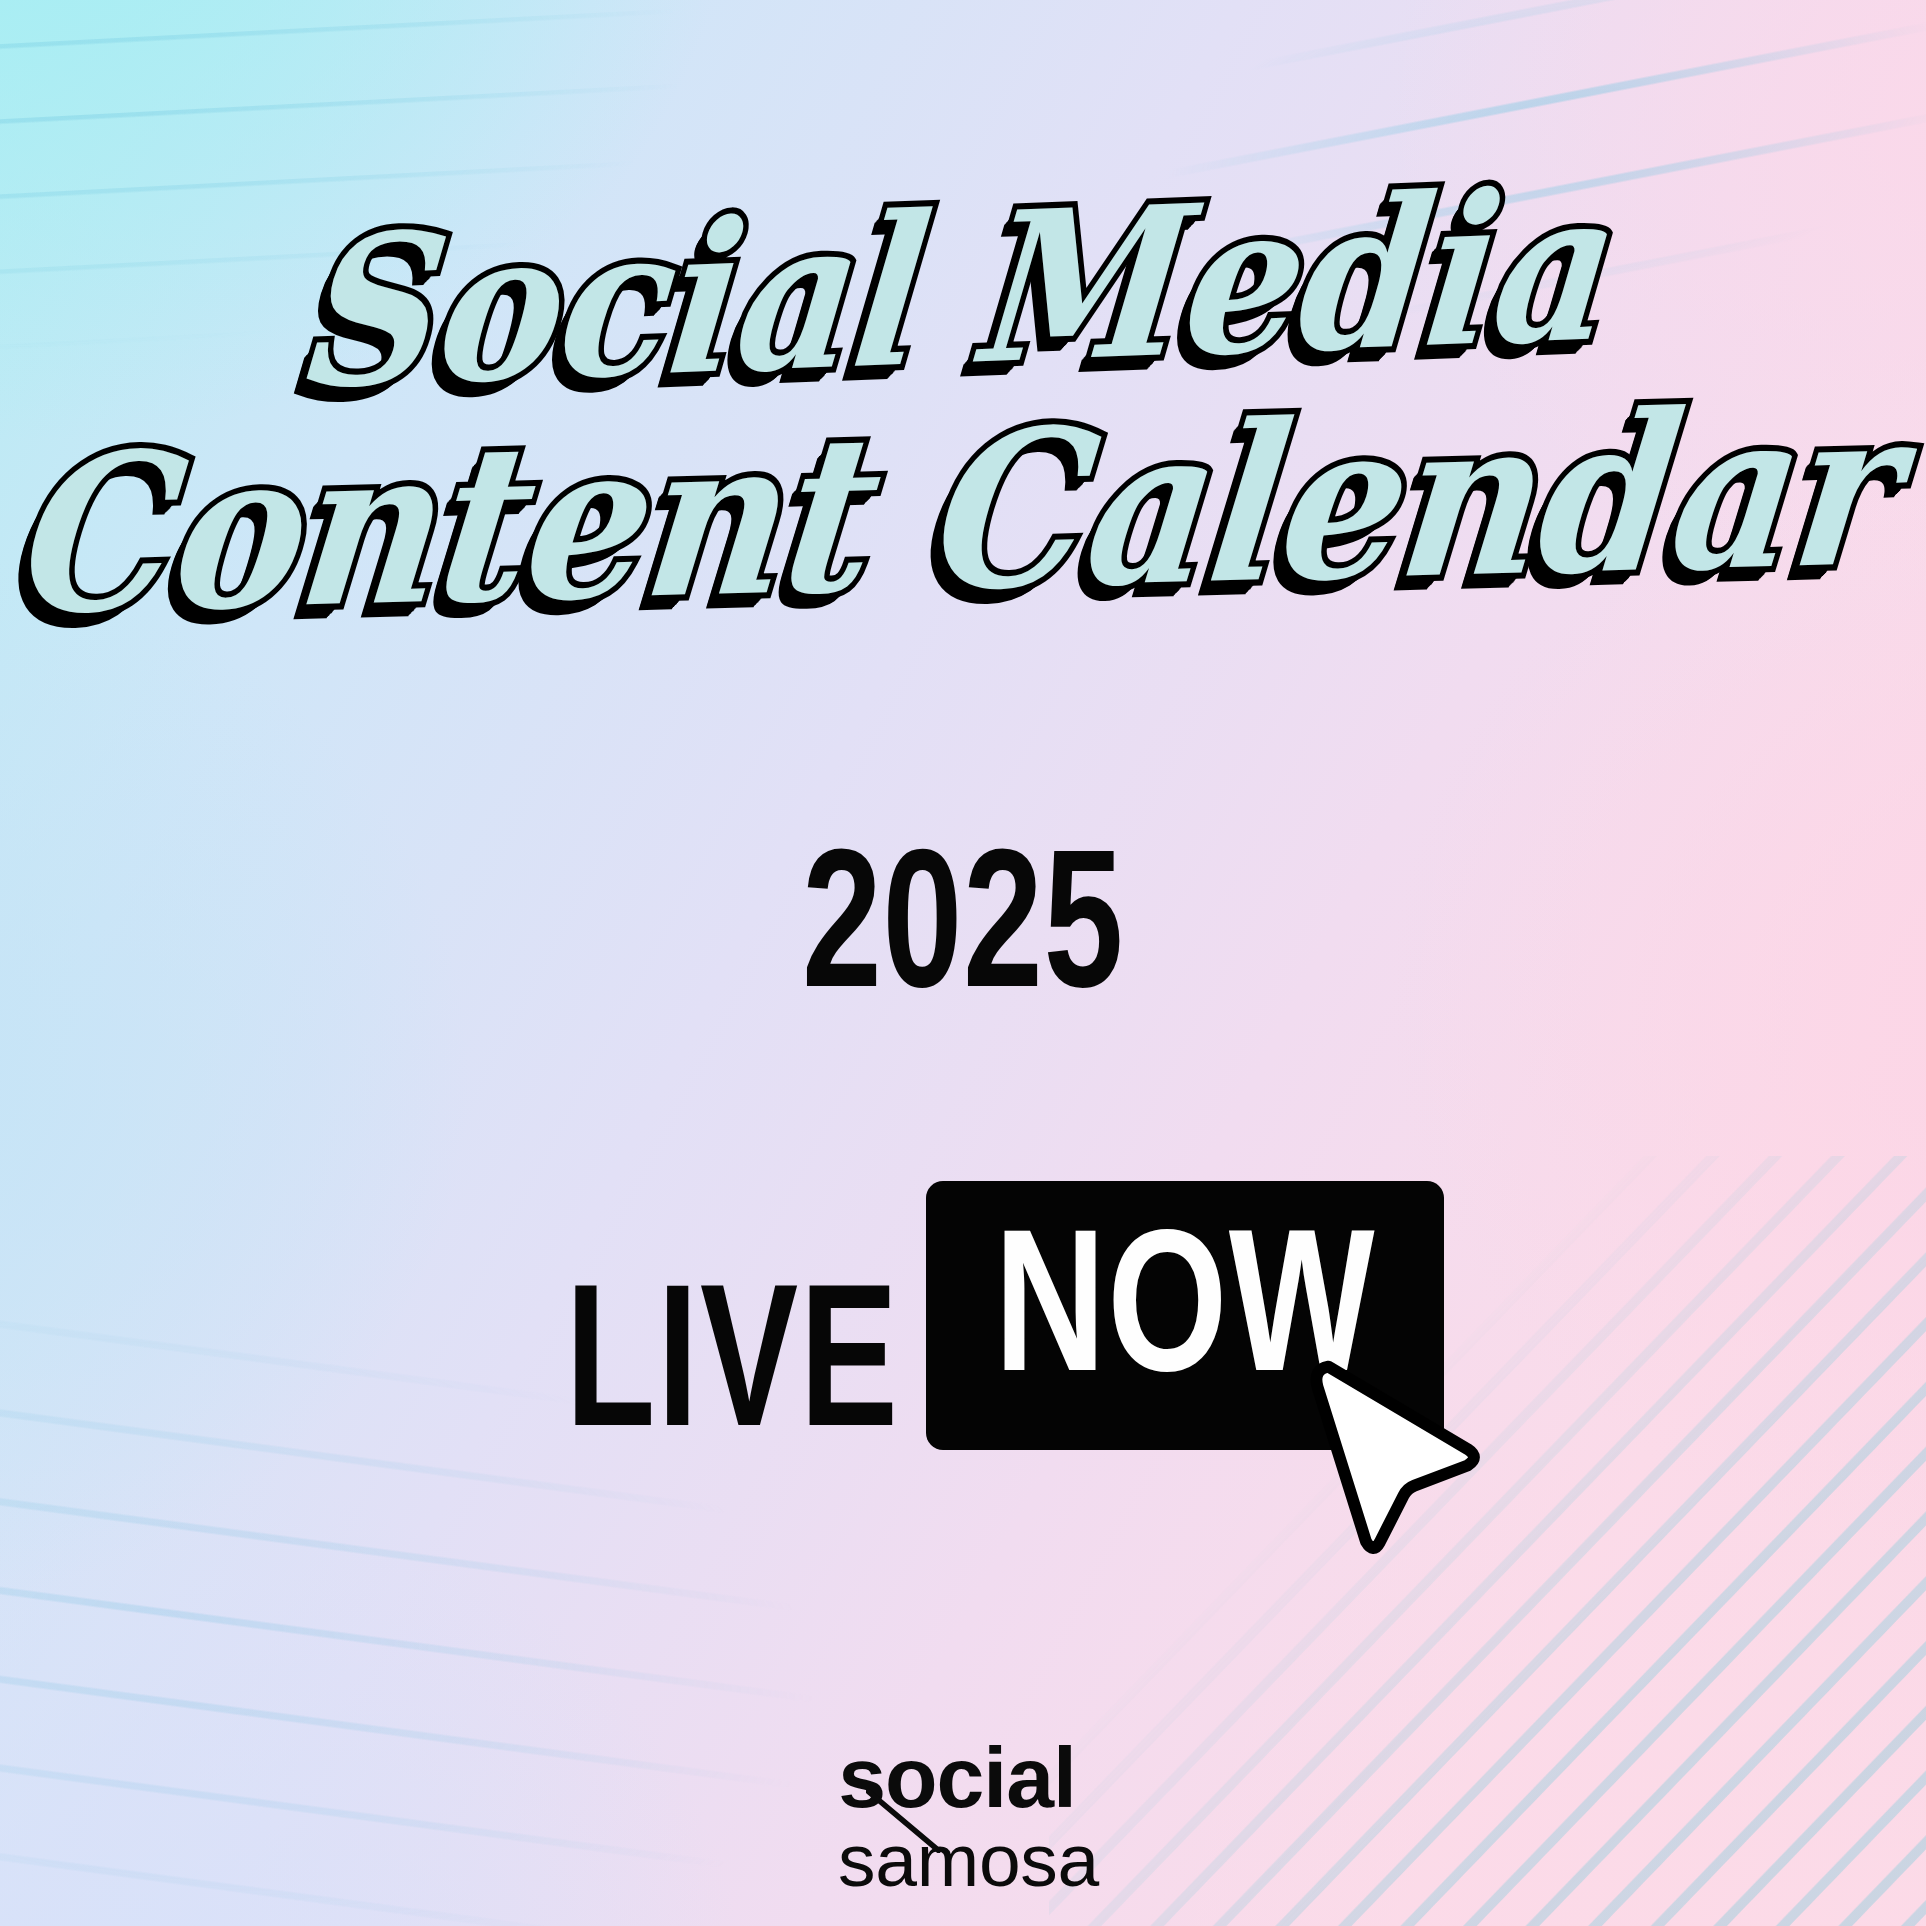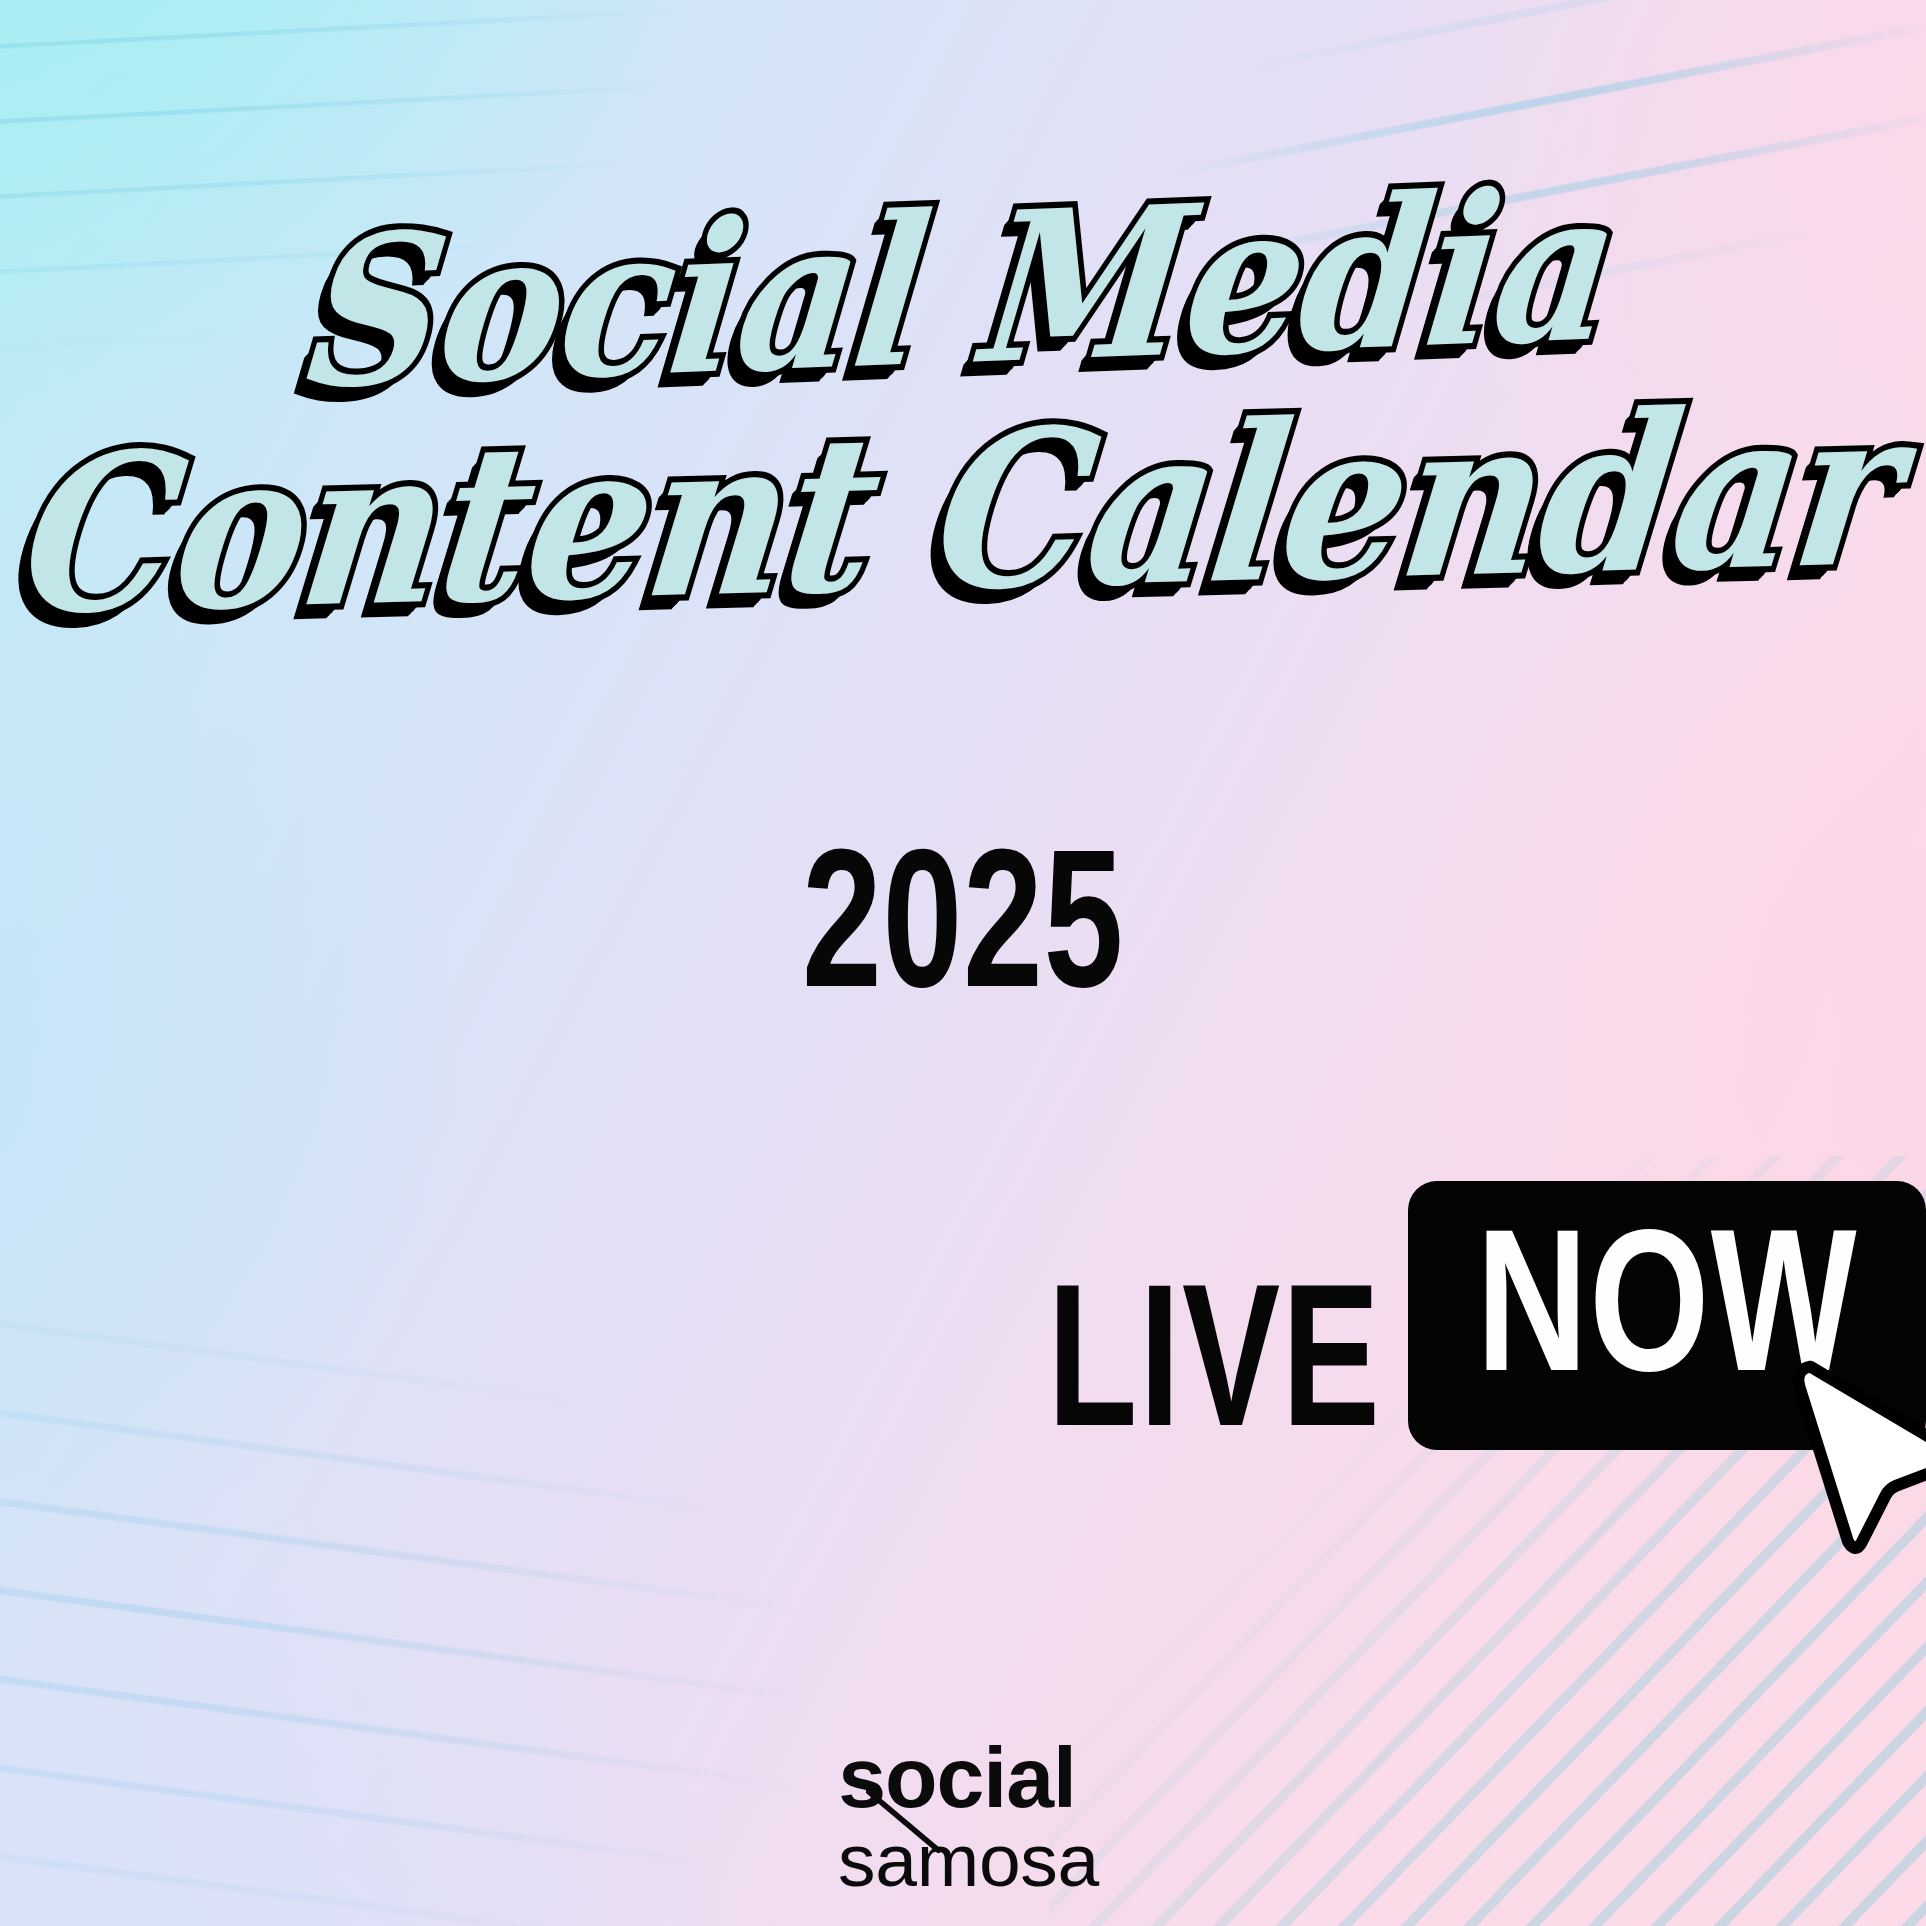--- a/index.html
+++ b/index.html
@@ -106,32 +106,32 @@
     position:absolute;left:0;right:0;top:826px;text-align:center;
     font-family:"Liberation Sans Narrow","Liberation Sans", sans-serif;
     font-weight:700;font-size:184px;line-height:1;
     color:#070707;letter-spacing:0.005em;
     transform:scaleX(0.78) scaleY(1.07);
   }
 
   
   .livenow{
     position:absolute;left:0;right:0;top:1181px;
-    display:flex;justify-content:flex-end;align-items:flex-start;gap:26px;
+    display:flex;justify-content:center;align-items:flex-start;gap:26px;
   }
   .live-word{
     font-family:"Liberation Sans Narrow","Liberation Sans", sans-serif;
     font-weight:700;font-size:184px;line-height:1;color:#060606;
     letter-spacing:0.012em;transform:scaleX(0.80) scaleY(1.10);
     transform-origin:right top;
     margin-top:72px;
   }
   .badge{
     position:relative;
-    background:#040404;border-radius:29px;
+    background:#040404;border-radius:17px;
     padding:26.5px 32px 58px 32px;
     display:flex;align-items:center;justify-content:center;
   }
   .badge-word{
     font-family:"Liberation Sans Narrow","Liberation Sans", sans-serif;
     font-weight:700;font-size:184px;line-height:1;color:#fefefe;
     letter-spacing:0.008em;transform:scaleX(0.84) scaleY(1.10);
   }
   .cursor{
     position:absolute;right:-46px;bottom:-107px;width:184px;height:205px;

